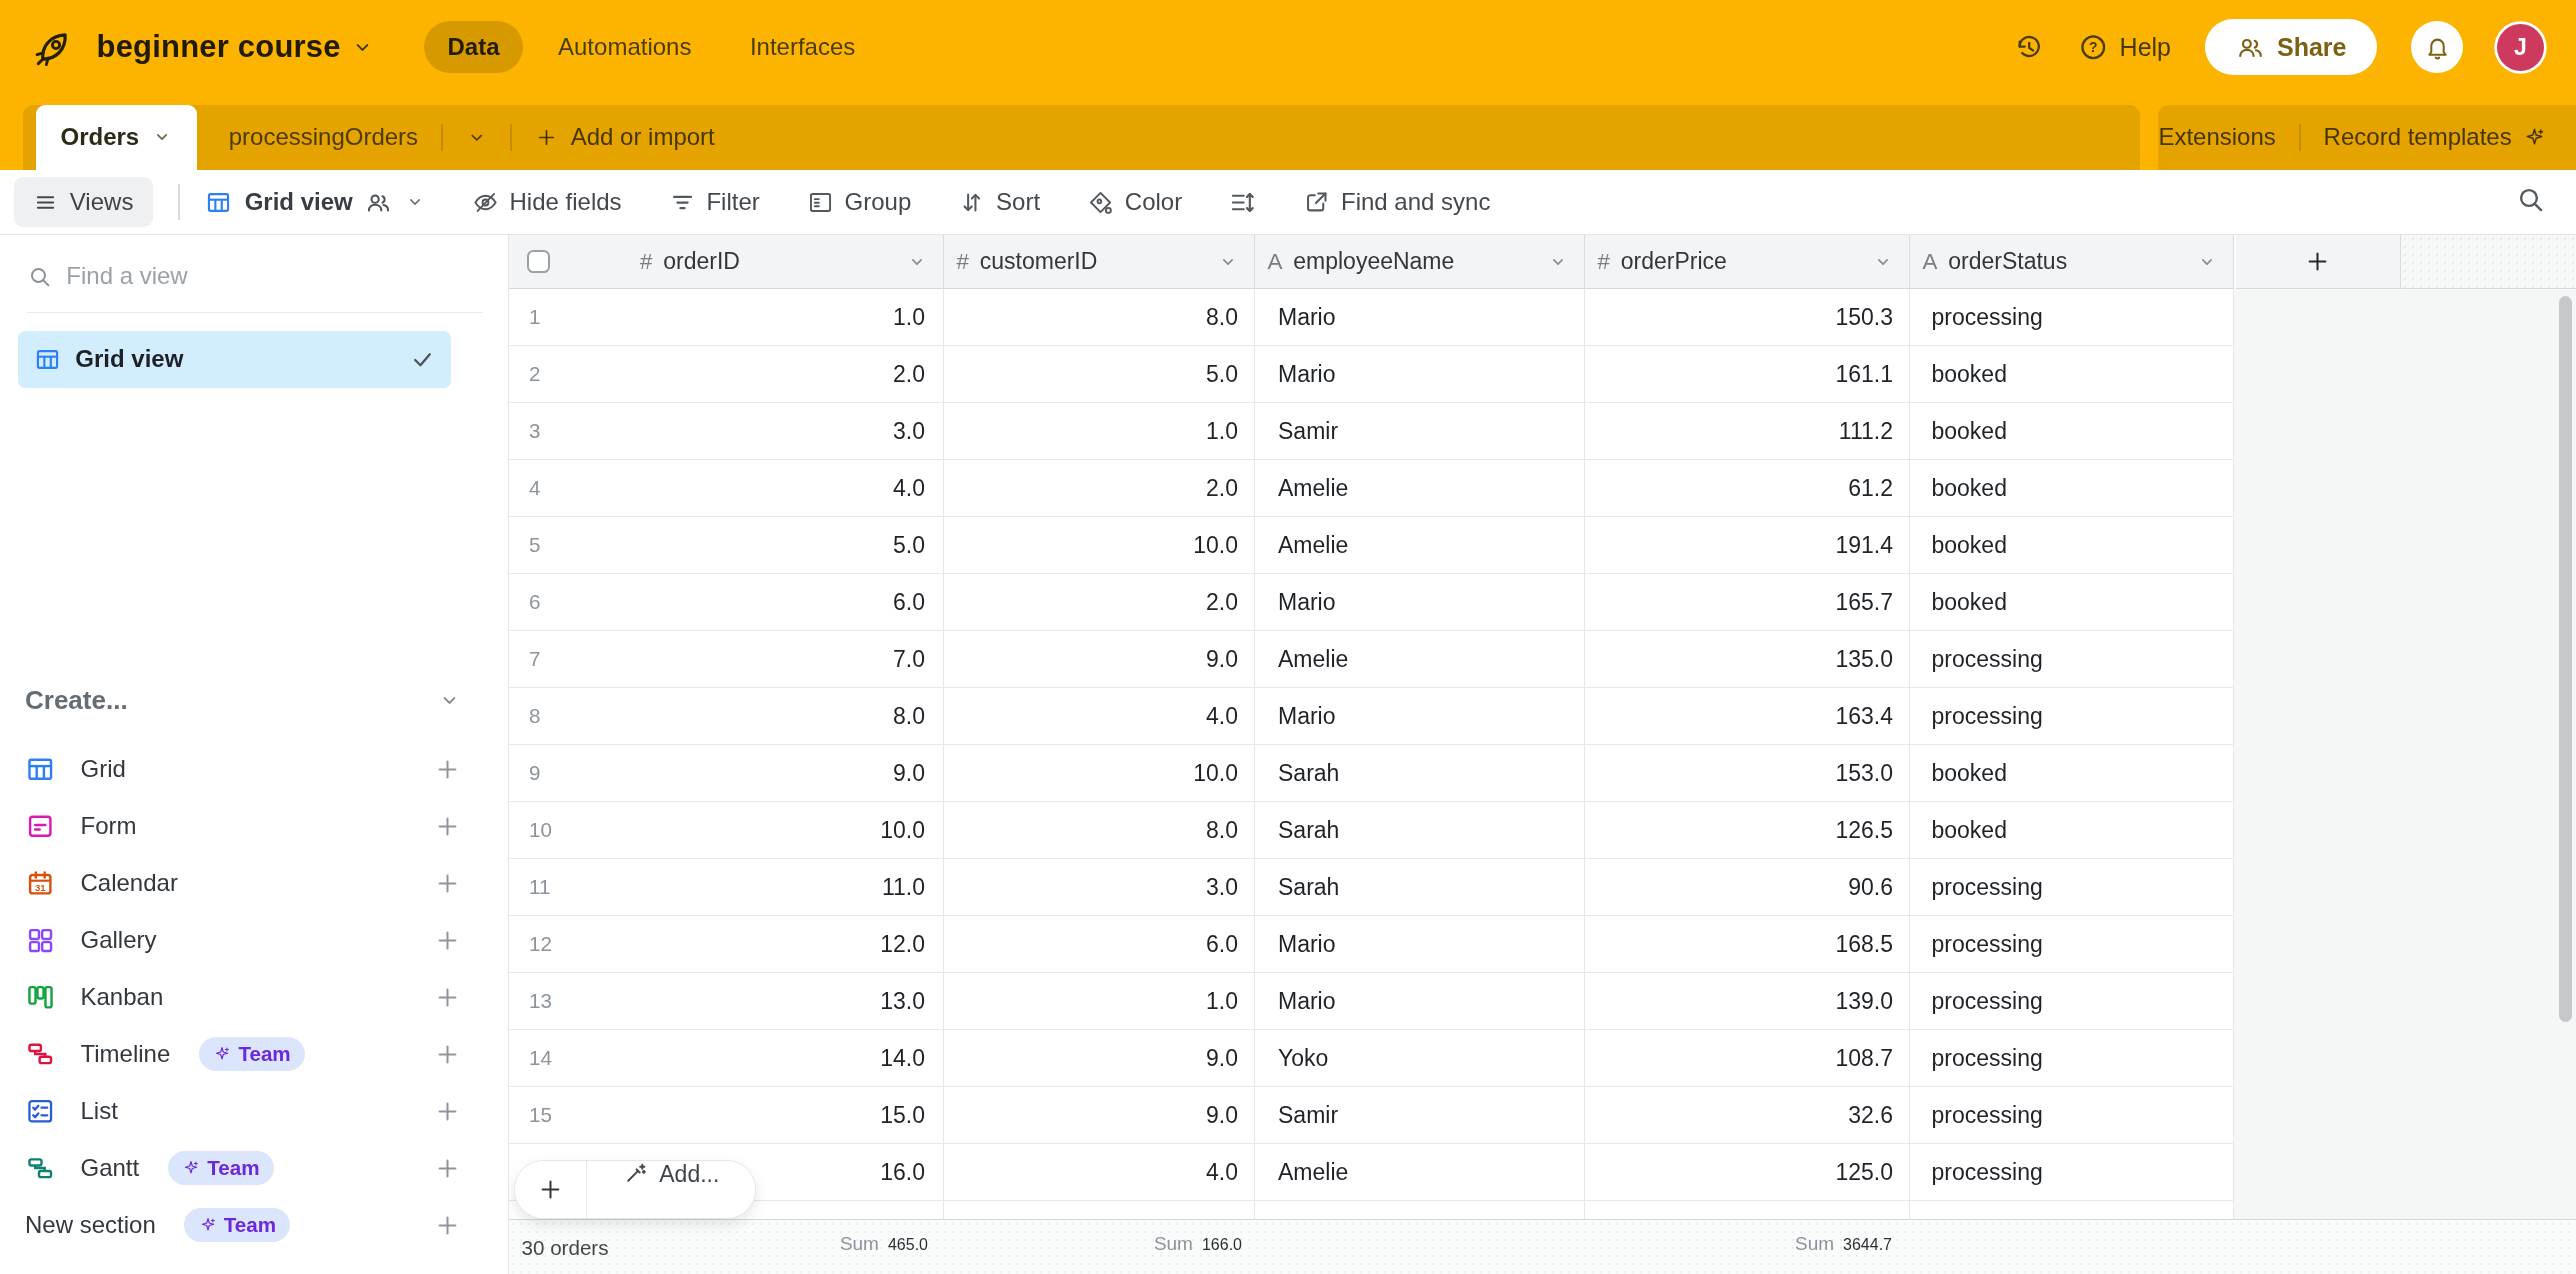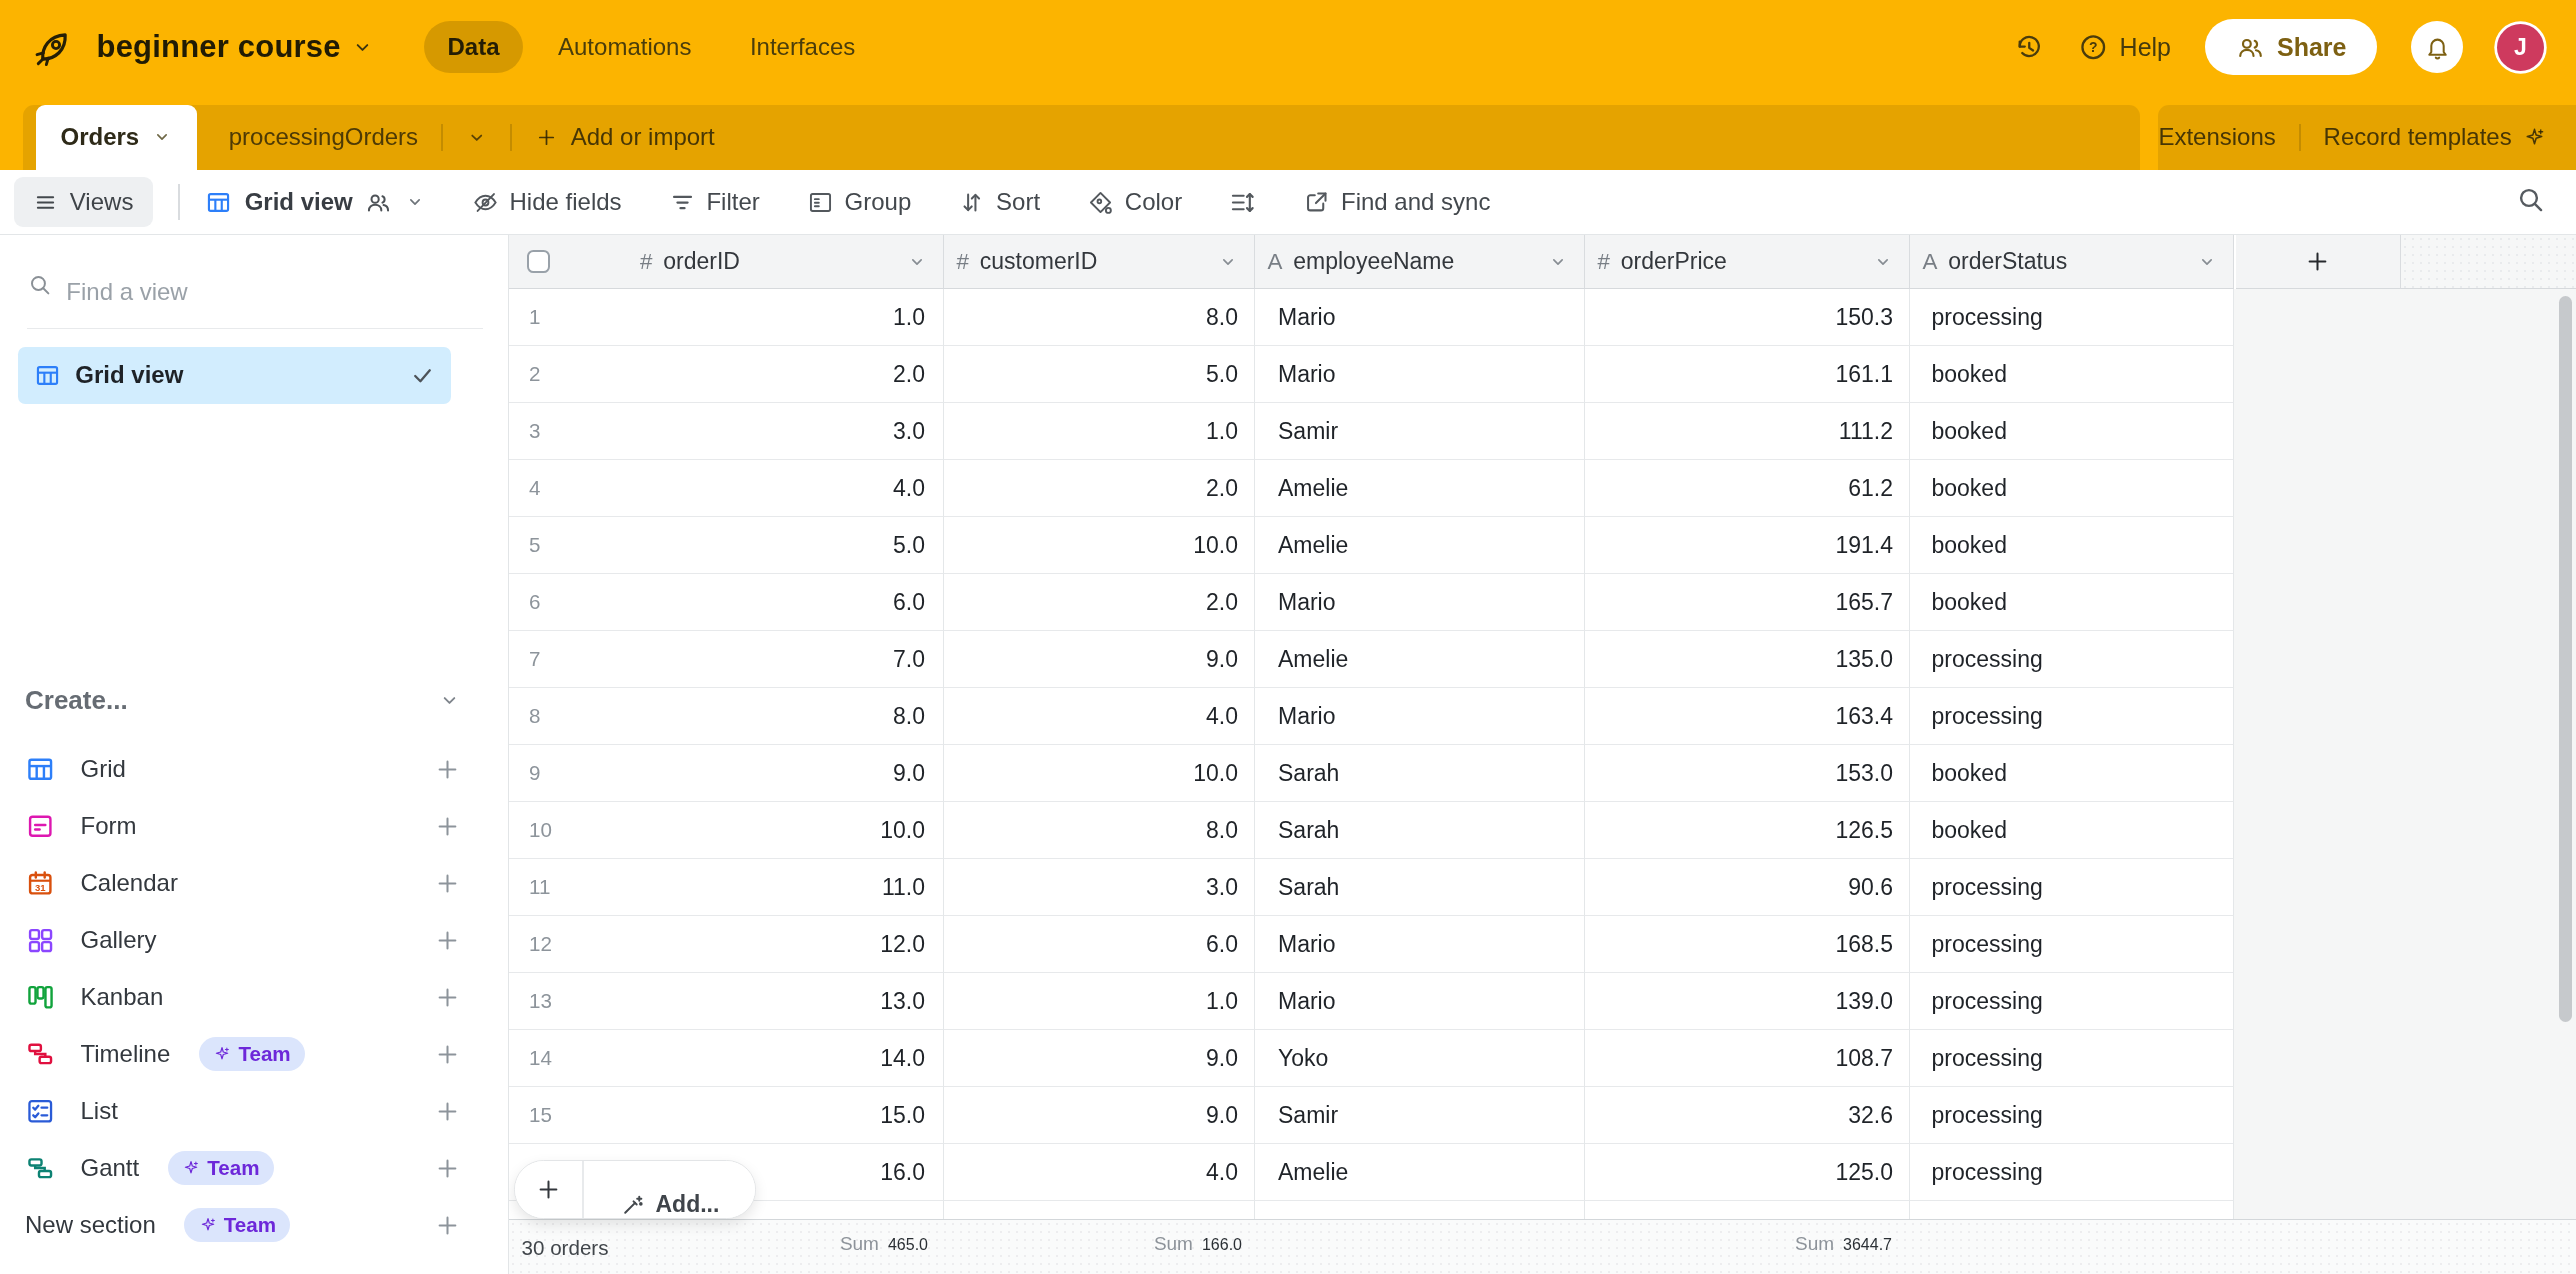--- a/index.html
+++ b/index.html
@@ -61,21 +61,21 @@
   .tool-item svg { width:27px; height:27px; color:#53585d; }
   .toolbar-search { position:absolute; right:30.5px; top:14.3px; width:30.5px; height:30.5px; color:#565b60; }
 
   
   .sidebar { position:absolute; left:0; top:235px; width:509px; height:1040px; background:#fff;
              border-right:1.8px solid #e2e5e7; display:flex; flex-direction:column; }
   .view-search { display:flex; align-items:center; gap:14.3px; margin:27px 25px 0 27px; padding-bottom:21.5px;
                  border-bottom:1.8px solid #e8eaec; }
   .view-search svg { width:25px; height:25px; color:#8a9096; flex:0 0 auto; }
   .view-search input { border:none; outline:none; font-size:24px; color:#2e3338; width:100%;
-                       font-family:"Liberation Sans", sans-serif;margin-top:16px; }
+                       font-family:"Liberation Sans", sans-serif; }
   .view-search input::placeholder { color:#9aa1a8; }
   .view-item-selected { margin:18px 57px 0 18px; height:57px; border-radius:7.2px; background:#d2edfe;
                         display:flex; align-items:center; gap:14.3px; padding:0 16px; }
   .view-item-selected .vname { font-size:24px; font-weight:600; color:#1e2227; }
   .view-item-selected .check { width:25px; height:25px; color:#4d5359; margin-left:auto; }
   .sidebar-spacer { flex:1; }
   .create-section { padding:0 47px 21.5px 25px; }
   .create-head { display:flex; align-items:center; margin-bottom:25px; }
   .create-head .chead { font-size:26px; font-weight:600; color:#666c73; }
   .create-head svg { width:23px; height:23px; color:#7f858c; margin-left:auto; }
@@ -135,21 +135,21 @@
   .sum-2 { left:435px; width:298px; }
   .sum-3 { left:1076px; width:307px; }
 
   
   .add-pill { position:absolute; left:5.4px; top:925px; width:242px; height:59px; background:#fff;
               border:1.8px solid #e3e5e7; border-radius:30.5px; display:flex; align-items:stretch;
               box-shadow:0 5.4px 14.3px rgba(0,0,0,0.10); z-index:6; overflow:hidden; }
   .add-pill .plus-cell { width:75px; display:flex; align-items:center; justify-content:center; border:none; background:#fff; }
   .add-pill .plus-cell svg { width:27px; height:27px; color:#33373c; }
   .add-pill .pill-div { width:1.8px; background:#e8eaec; }
-  .add-pill .add-cell { flex:1; display:flex; align-items:flex-end; gap:10.8px; padding:0 36px; background:#fff; border:none;font-weight:bold; }
+  .add-pill .add-cell { flex:1; display:flex; align-items:flex-start; gap:10.8px; padding:0 36px; background:#fff; border:none; }
   .add-pill .add-cell svg { width:25px; height:25px; color:#43484d; }
   .add-pill .add-cell span { font-size:23px; color:#3f444a; }
 
   .vscroll { position:absolute; right:3.6px; top:61px; width:13.4px; height:726px; border-radius:7.2px; background:#c6c9cc; z-index:7; }
 </style>
 </head>
 <body>
 
 <svg width="0" height="0" style="position:absolute">
   <defs>

